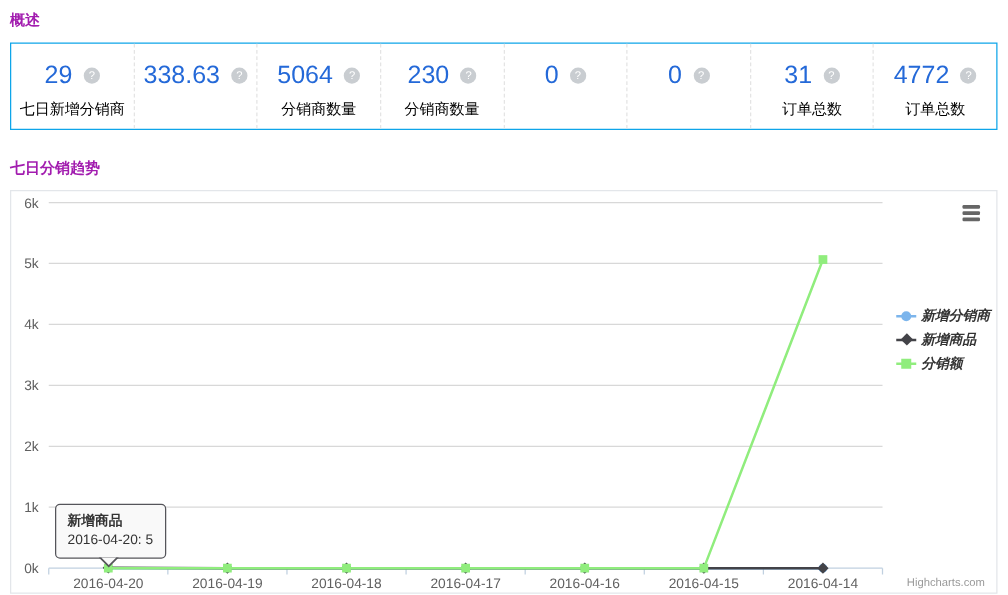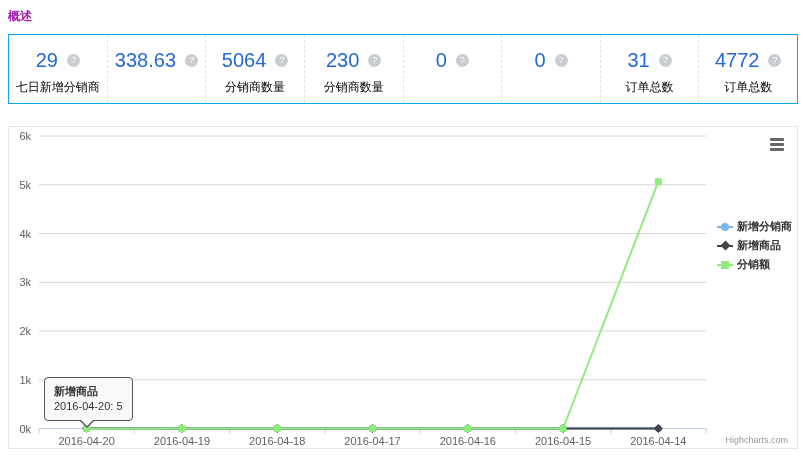--- a/index.html
+++ b/index.html
@@ -29,21 +29,21 @@
   .chart-panel {
     position: relative; width: 790px; height: 323px;
     border: 1px solid #e3e6ea; background: #fff;
   }
   svg text { font-family: "Liberation Sans", sans-serif; }
 
   .burger-btn { position: absolute; top: 9px; right: 11px; width: 18px; height: 16px;
     cursor: pointer; display: flex; flex-direction: column; justify-content: center; gap: 2px; align-items: center; }
   .burger-btn .bar { width: 14px; height: 3px; background: #666; border-radius: 1px; }
 
-  .legend { position: absolute; top: 92px; right: 5px; display: flex; flex-direction: column; gap: 4px; }
+  .legend { position: absolute; top: 92px; right: 5px; display: flex; flex-direction: column; gap: 4px; font-style: italic; }
   .legend-item { display: flex; align-items: center; gap: 4px; cursor: pointer; }
   .legend-marker { position: relative; width: 16px; height: 12px; flex: 0 0 auto; }
   .legend-marker .line { position: absolute; left: 0; top: 5px; width: 16px; height: 2px; }
   .legend-marker .shape { position: absolute; }
   .legend-marker .shape.circle { left: 4px; top: 2px; width: 8px; height: 8px; border-radius: 50%; }
   .legend-marker .shape.diamond { left: 4.5px; top: 2.5px; width: 7px; height: 7px; transform: rotate(45deg); }
   .legend-marker .shape.square { left: 4px; top: 2px; width: 8px; height: 8px; }
   .legend-label { font-size: 11px; font-weight: bold; color: #333; white-space: nowrap; }
 
   .tooltip {
@@ -115,20 +115,21 @@
     </div>
     <div class="card">
       <div class="card-top">
         <span class="num">4772</span>
         <span class="help">?</span>
       </div>
       <div class="card-label">订单总数</div>
     </div>
   </div>
 
+  <div class="section-title">七日分销趋势</div>
 
   <div class="chart-panel">
     <svg id="trend-svg" width="788" height="321" viewBox="0 0 788 321">
         <text x="22" y="305.5" text-anchor="end" fill="#606060" font-size="11px">0k</text>
         <line x1="30" x2="697" y1="252.75" y2="252.75" stroke="#d8d8d8" stroke-width="1"></line>
         <text x="22" y="256.75" text-anchor="end" fill="#606060" font-size="11px">1k</text>
         <line x1="30" x2="697" y1="204" y2="204" stroke="#d8d8d8" stroke-width="1"></line>
         <text x="22" y="208" text-anchor="end" fill="#606060" font-size="11px">2k</text>
         <line x1="30" x2="697" y1="155.25" y2="155.25" stroke="#d8d8d8" stroke-width="1"></line>
         <text x="22" y="159.25" text-anchor="end" fill="#606060" font-size="11px">3k</text>

